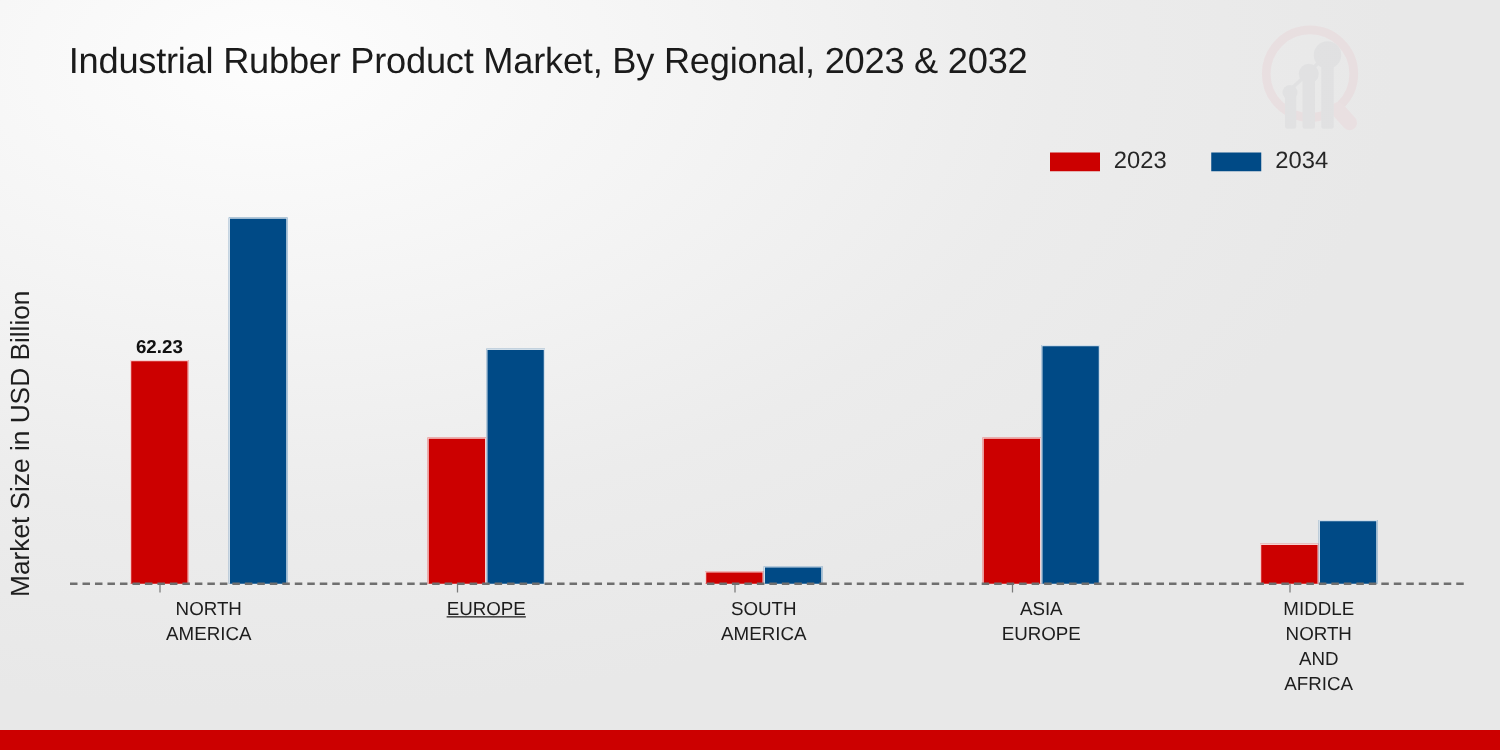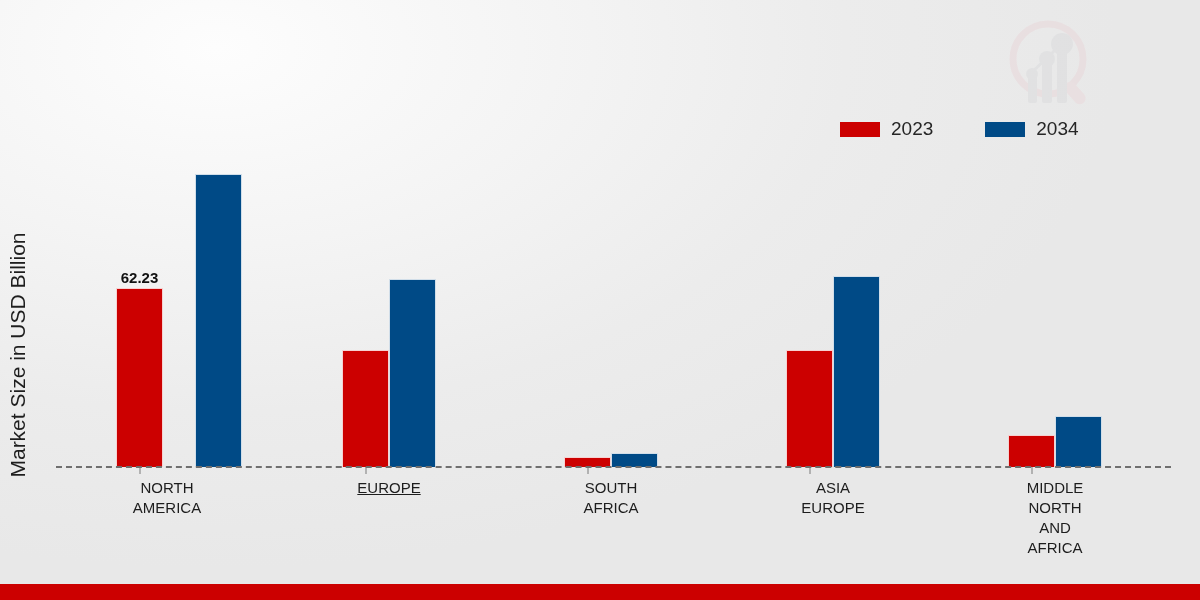--- a/index.html
+++ b/index.html
@@ -34,21 +34,21 @@
     letter-spacing: -0.2px;
     white-space: nowrap;
   }
 
   
   #legend {
     position: absolute;
     left: 840px; top: 118px;
     display: flex;
     align-items: flex-end;
-    gap: 52px;
+    gap: 36px;
   }
   .legend-entry { display: flex; align-items: center; gap: 11px; }
   .legend-swatch { width: 40px; height: 15px; display: block; }
   .legend-label { font-size: 19px; color: #262626; }
 
   
   #y-axis-title {
     position: absolute;
     left: 0px; top: 175px;
     width: 36px; height: 360px;
@@ -135,38 +135,39 @@
     <rect x="69" y="64" width="12" height="26" rx="6" transform="rotate(-42 75 77)" fill="#eccdd2"></rect>
     <rect x="28" y="55" width="9" height="32" rx="2" fill="#cfd1d4"></rect>
     <rect x="42" y="41" width="10" height="46" rx="2" fill="#cfd1d4"></rect>
     <rect x="57" y="28" width="10" height="59" rx="2" fill="#cfd1d4"></rect>
     <polyline points="32,56 47,42 62,27" fill="none" stroke="#cfd1d4" stroke-width="3"></polyline>
     <circle cx="32" cy="58" r="6" fill="#cfd1d4"></circle>
     <circle cx="47" cy="43" r="8" fill="#cfd1d4"></circle>
     <circle cx="62" cy="28" r="11" fill="#cfd1d4"></circle>
   </svg>
 
+  <div id="title" style="color: rgb(27, 27, 27);">Industrial Rubber Product Market, By Regional, 2023 &amp; 2032</div>
 
   <div id="legend">
     <div class="legend-entry">
       <span class="legend-swatch" style="background:#CC0000"></span>
       <span class="legend-label">2023</span>
     </div>
     <div class="legend-entry">
       <span class="legend-swatch" style="background:#004A86"></span>
       <span class="legend-label">2034</span>
     </div>
   </div>
 
   <div id="y-axis-title">
     <span>Market Size in USD Billion</span>
   </div>
 
   <div id="plot">
-      <div class="group" style="left: 12px; width: 222px; gap: 32px;">
+      <div class="group" style="left: 0px; width: 222px; gap: 32px;">
         <div class="bar" style="height: 179.336px; background: rgb(204, 0, 0);">
           <span class="bar-label">62.23</span>
           <span class="tick"></span>
         </div>
         <div class="bar" style="height: 292.793px; background: rgb(0, 74, 134);"></div>
       </div>
       <div class="group" style="left: 222px; width: 222px;">
         <div class="bar" style="height: 116.714px; background: rgb(204, 0, 0);">
           <span class="tick"></span>
         </div>
@@ -192,21 +193,21 @@
       </div>
     </div>
 
   <div id="baseline" style="border-top-color: rgb(111, 111, 111);"></div>
 
   <div id="cat-labels">
       <div class="cat-label" style="left: 56px; width: 222px;">NORTH
 AMERICA</div>
       <div class="cat-label" style="left: 278px; width: 222px; text-decoration: underline;">EUROPE</div>
       <div class="cat-label" style="left: 500px; width: 222px;">SOUTH
-AFRICA</div>
+AMERICA</div>
       <div class="cat-label" style="left: 722px; width: 222px;">ASIA
 EUROPE</div>
       <div class="cat-label" style="left: 944px; width: 222px;">MIDDLE
 NORTH
 AND
 AFRICA</div>
     </div>
 
   <div id="bottom-strip" style="background: rgb(204, 0, 0);"></div>
 </div>

